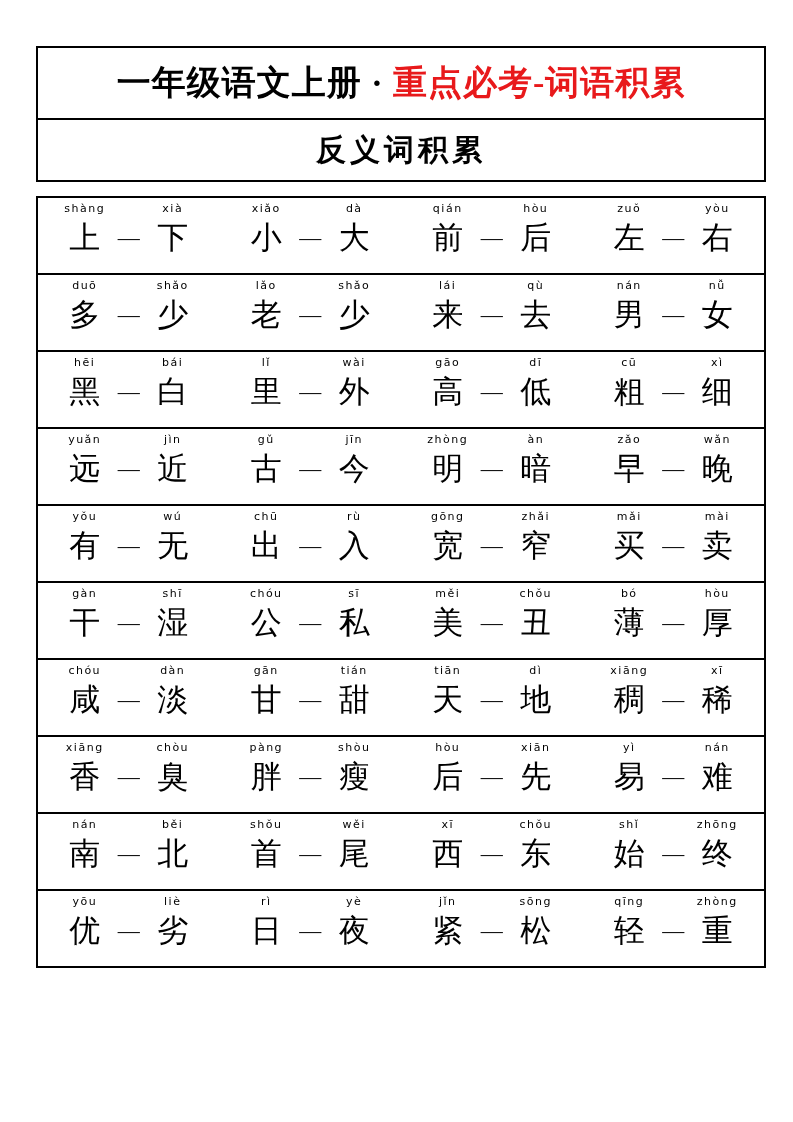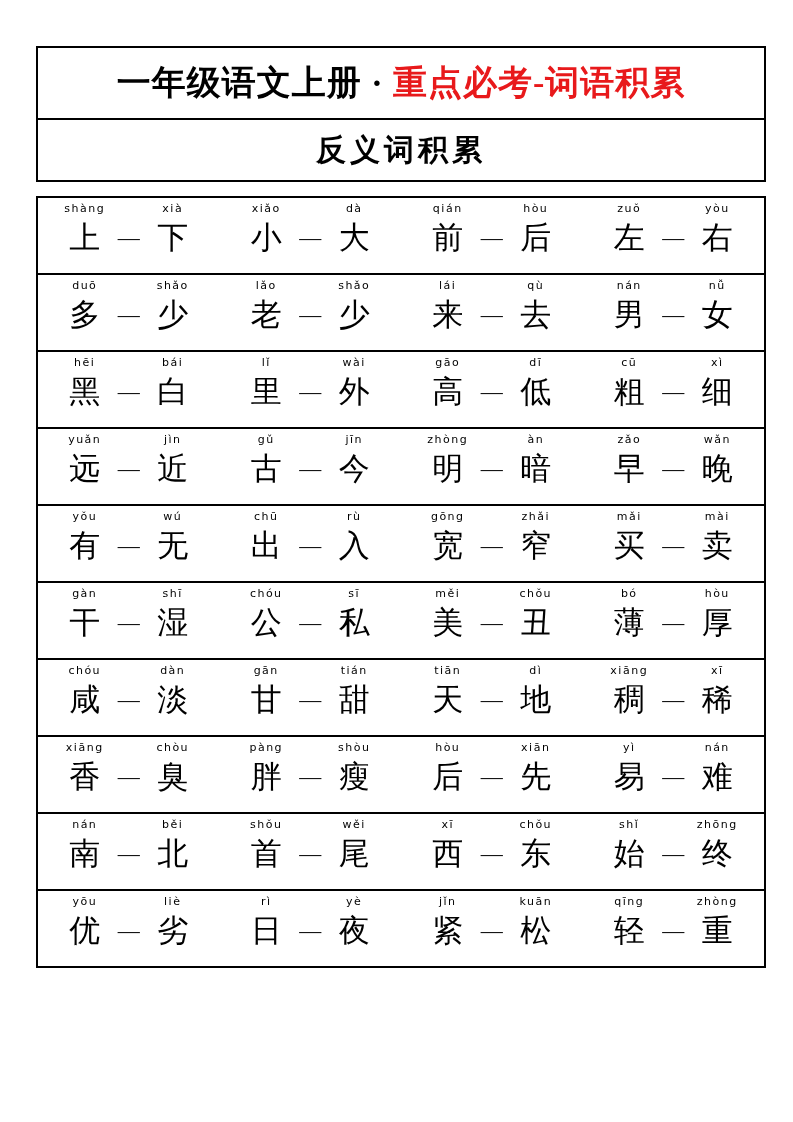--- a/index.html
+++ b/index.html
@@ -638,21 +638,21 @@
           </div>
         </div>
         <div class="cell">
           <div class="pair">
             <div class="word">
               <div class="py">jǐn</div>
               <div class="hz">紧</div>
             </div>
             <div class="dash">—</div>
             <div class="word">
-              <div class="py">kuān</div>
+              <div class="py">sōng</div>
               <div class="hz">松</div>
             </div>
           </div>
         </div>
         <div class="cell">
           <div class="pair">
             <div class="word">
               <div class="py">qīng</div>
               <div class="hz">轻</div>
             </div>

